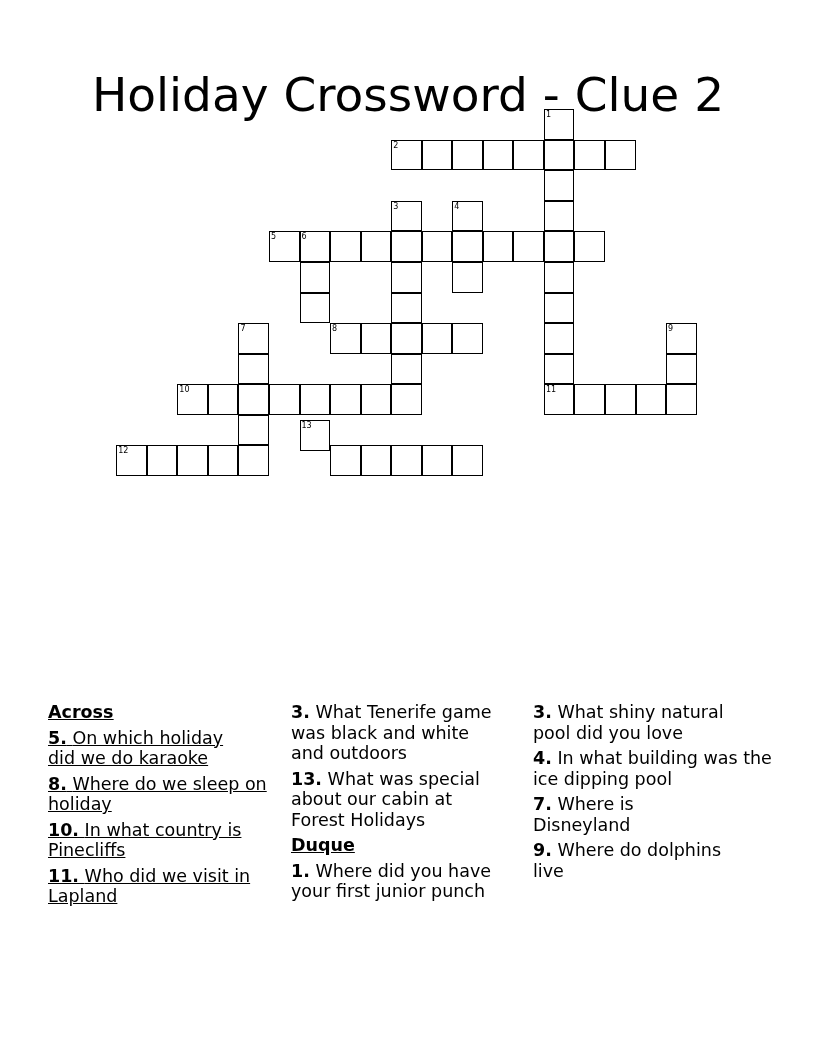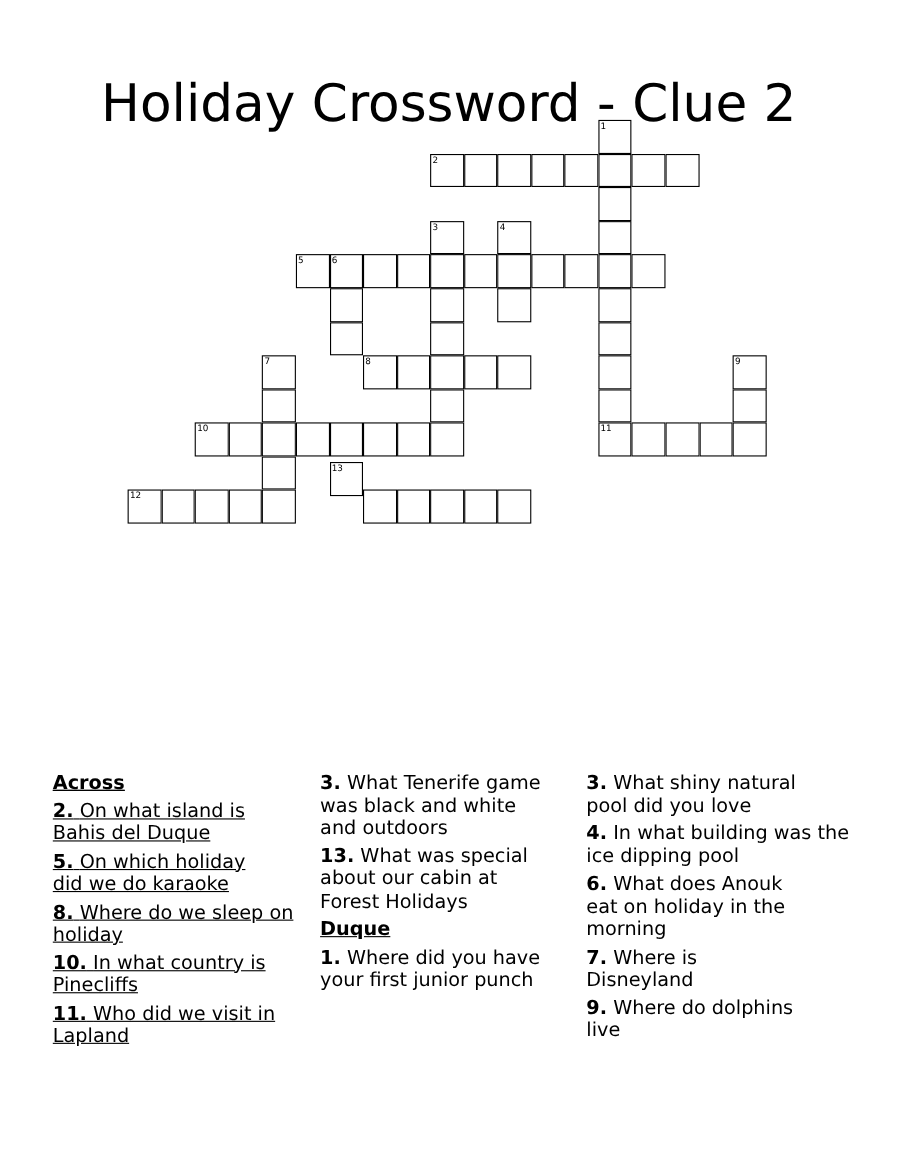--- a/index.html
+++ b/index.html
@@ -116,32 +116,30 @@
     <div class="cell" style="left: 330.85px; top: 446.05px;"></div>
     <div class="cell" style="left: 361.4px; top: 446.05px;"></div>
     <div class="cell" style="left: 391.95px; top: 446.05px;"></div>
     <div class="cell" style="left: 422.5px; top: 446.05px;"></div>
     <div class="cell" style="left: 453.05px; top: 446.05px;"></div>
   </div>
 
 <div class="clues">
   <div class="col" style="left:48px; width:225px;text-decoration:underline;">
     <span class="heading">Across</span>
-    <span class="clue"><span class="n">2.</span> <span>On what island is Bahis del Duque</span></span>
     <span class="clue" style="width:195px"><span class="n">5.</span> <span>On which holiday did we do karaoke</span></span>
     <span class="clue"><span class="n">8.</span> <span>Where do we sleep on holiday</span></span>
     <span class="clue"><span class="n">10.</span> <span>In what country is Pinecliffs</span></span>
     <span class="clue"><span class="n">11.</span> <span>Who did we visit in Lapland</span></span>
   </div>
   <div class="col" style="left:291px; width:212px;">
     <span class="clue"><span class="n">3.</span> <span>What Tenerife game was black and white and outdoors</span></span>
     <span class="clue"><span class="n">13.</span> <span>What was special about our cabin at Forest Holidays</span></span>
     <span class="heading">Duque</span>
     <span class="clue"><span class="n">1.</span> <span>Where did you have your first junior punch</span></span>
   </div>
   <div class="col" style="left:533px; width:240px;">
     <span class="clue" style="width:215px"><span class="n">3.</span> <span>What shiny natural pool did you love</span></span>
     <span class="clue"><span class="n">4.</span> <span>In what building was the ice dipping pool</span></span>
-    <span class="clue" style="width:200px"><span class="n">6.</span> <span>What does Anouk eat on holiday in the morning</span></span>
     <span class="clue" style="width:150px"><span class="n">7.</span> <span>Where is Disneyland</span></span>
     <span class="clue" style="width:215px"><span class="n">9.</span> <span>Where do dolphins live</span></span>
   </div>
 </div>
 
 </body></html>

